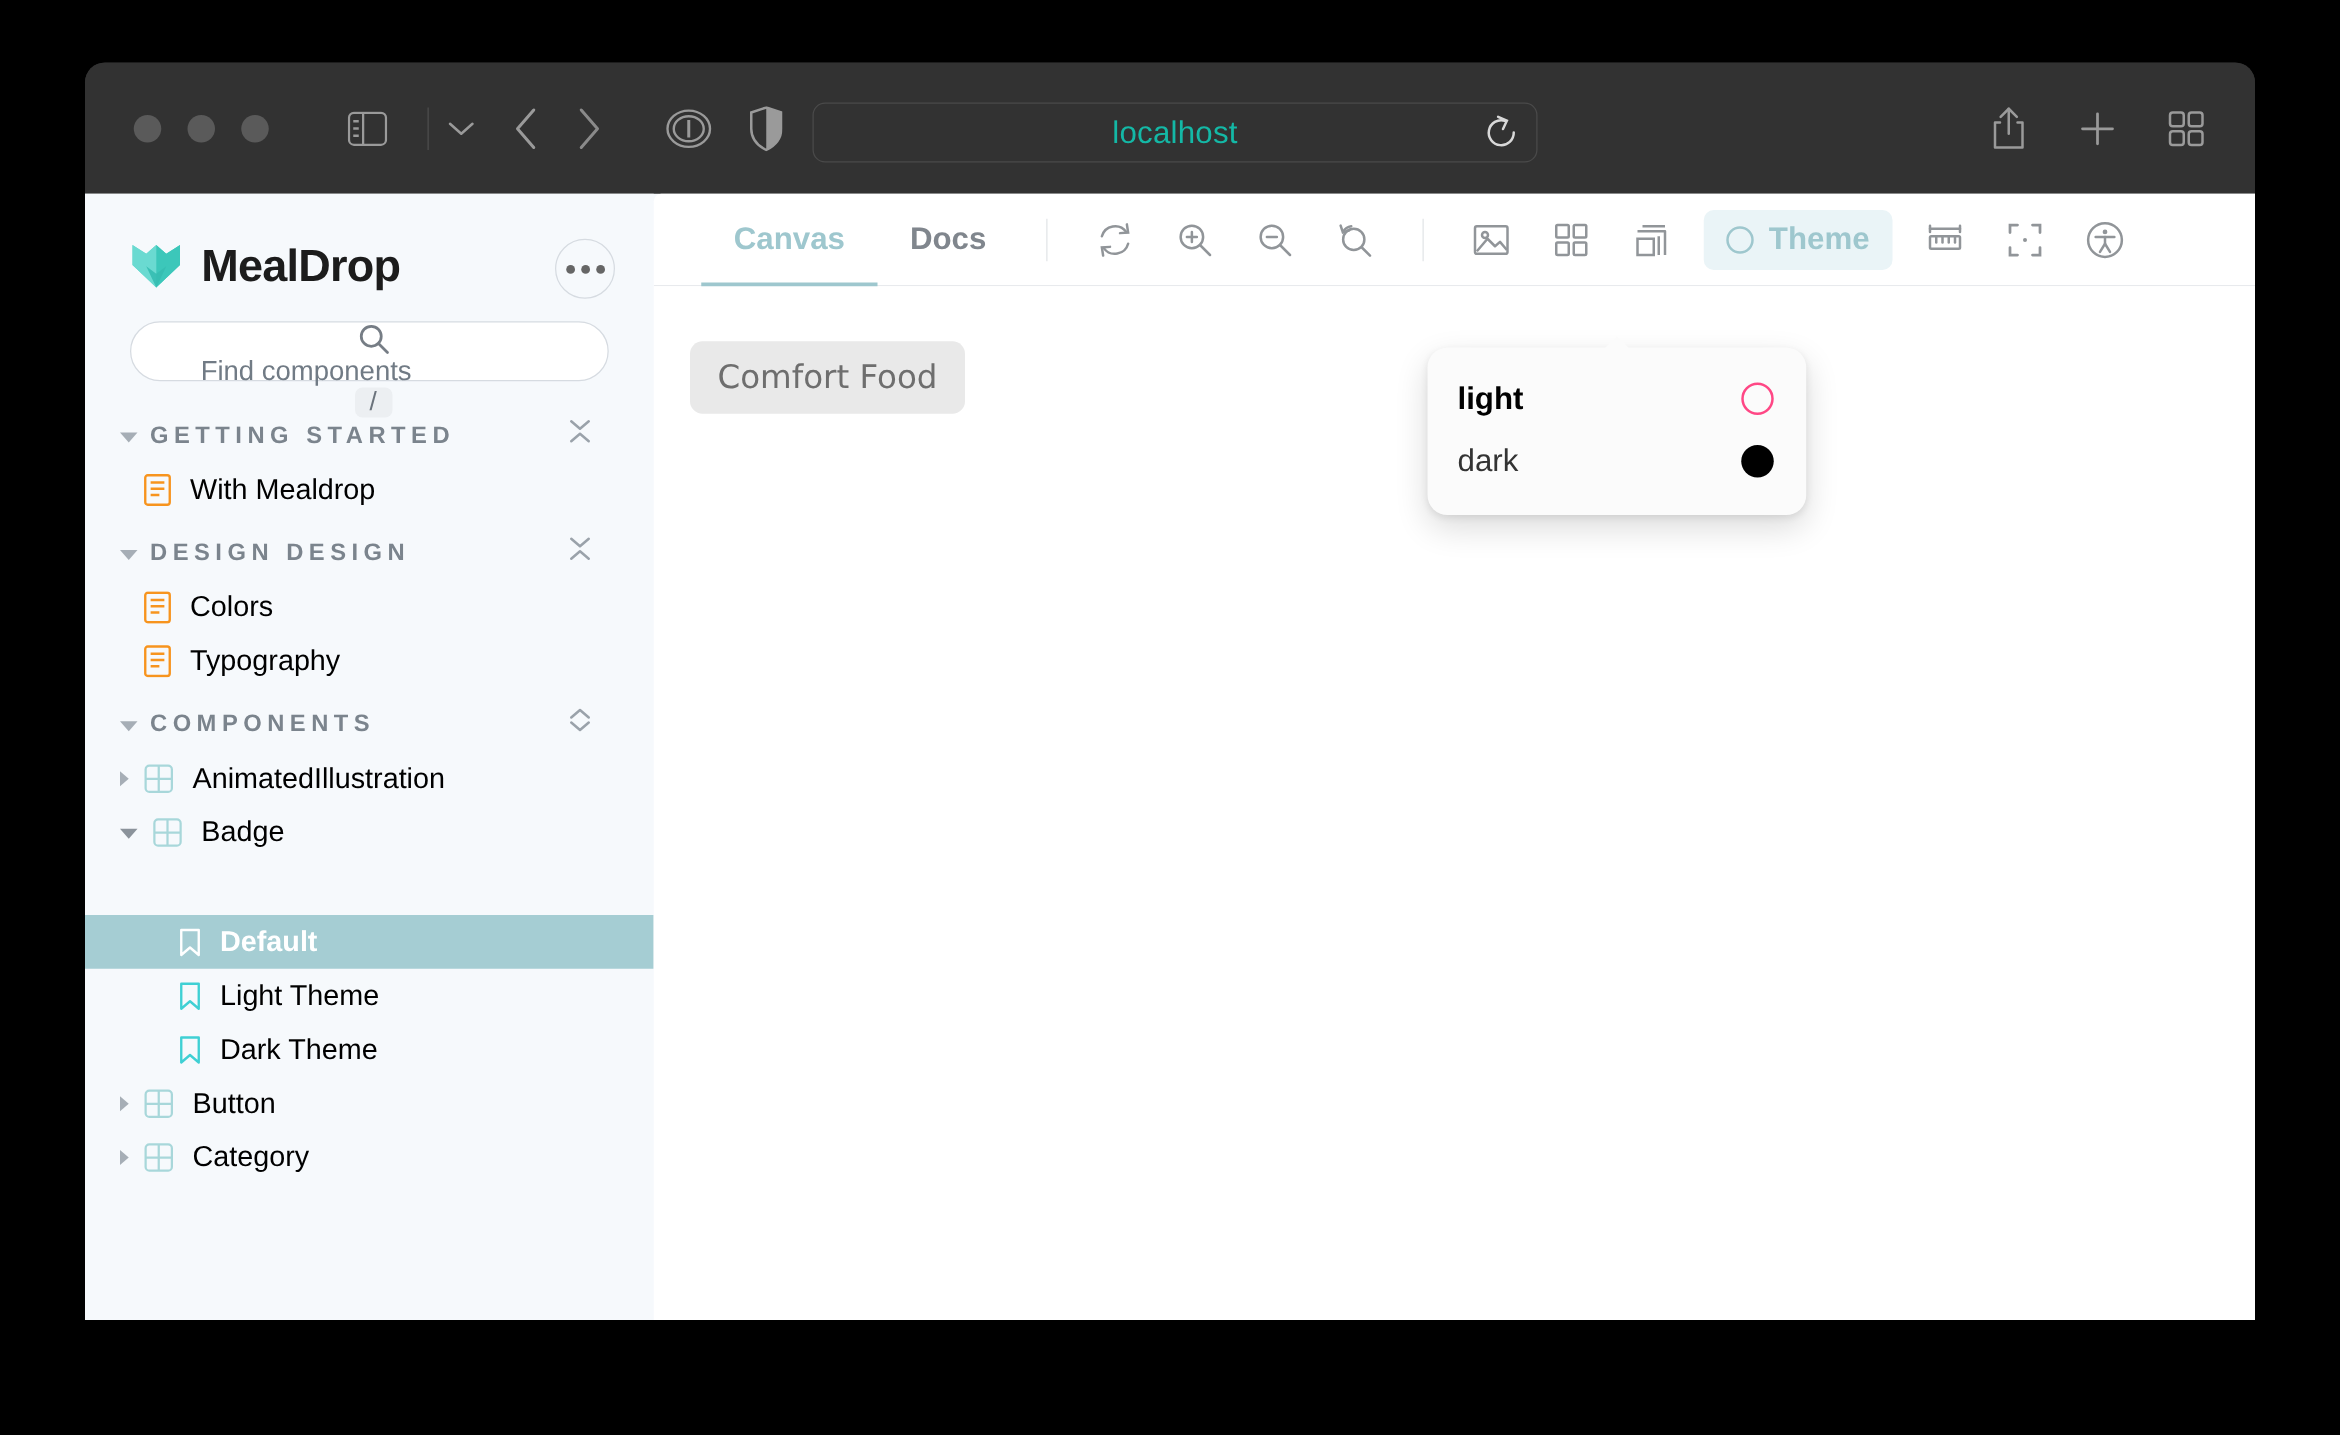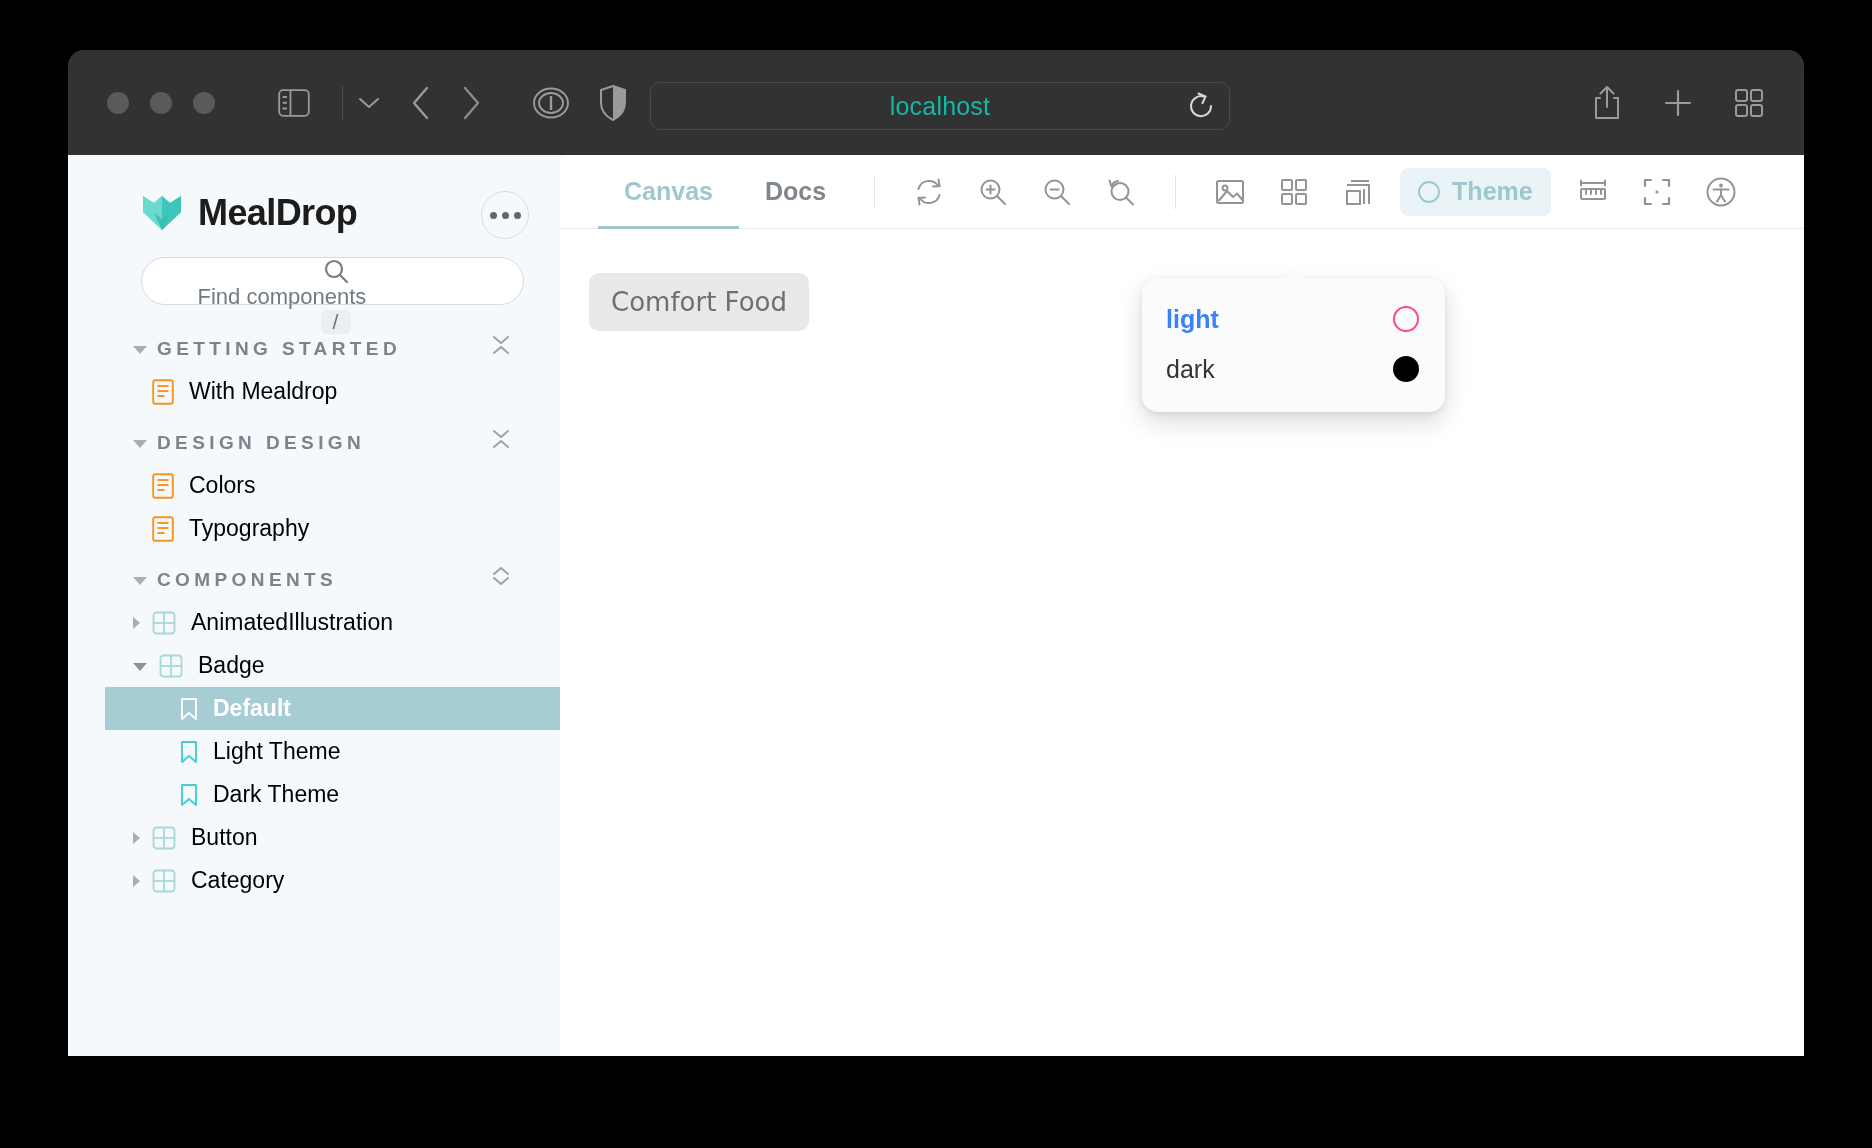--- a/index.html
+++ b/index.html
@@ -67,21 +67,20 @@
     position: absolute; right: 40px; top: 50%; transform: translateY(-50%);
     display: flex; align-items: center; gap: 41px;
   }
 
   
   .app-body {
     position: absolute; left: 0; top: 105px;
     width: 1736px; height: 901px;
     display: flex;
     background: #f6f9fc;
-    padding-left: 37px;
   }
 
   
   .sidebar {
     width: 455px;
     background: #f6f9fc;
     position: relative;
     overflow: hidden;
     flex: none;
   }
@@ -168,20 +167,21 @@
     border-left: 7px solid transparent; border-right: 7px solid transparent;
     border-top: 8px solid #8b939b; border-bottom: 0;
     margin-top: 3px;
   }
   .nav-item.comp .grid-ico { margin-right: 15px; display: flex; flex: none; }
   .nav-item.story { padding-left: 74px; height: 43px; }
   .nav-item.story .bm-ico { margin-right: 14px; display: flex; flex: none; }
   .nav-item.story.selected {
     background: #a5cdd3; color: #ffffff; font-weight: bold;
     width: 100%;
+    margin-top: 45px;
   }
   .nav-item.story.selected .bm-ico { color: #ffffff; }
 
   
   .preview {
     flex: 1;
     background: #ffffff;
     border-radius: 6px 0 0 0;
     margin: 0;
     position: relative;
@@ -253,21 +253,21 @@
     width: 22px; height: 11px;
     background: #fbfbfb;
     clip-path: polygon(50% 0, 100% 100%, 0 100%);
   }
   .theme-row {
     display: flex; align-items: center; justify-content: space-between;
     padding: 8px 26px 8px 24px;
     height: 50px;
   }
   .theme-row .lbl { font-size: 25px; color: #333; }
-  .theme-row.sel .lbl { color: #3b82f6; font-weight: bold; }
+  .theme-row.sel .lbl { color: #000000; font-weight: bold; }
   .swatch { width: 26px; height: 26px; border-radius: 50%; }
   .swatch.hollow { border: 2.5px solid #ff4785; background: transparent; }
   .swatch.filled { background: #000000; }
 </style>
 </head>
 <body>
 
 <div id="root">
   <div class="browser">
 

